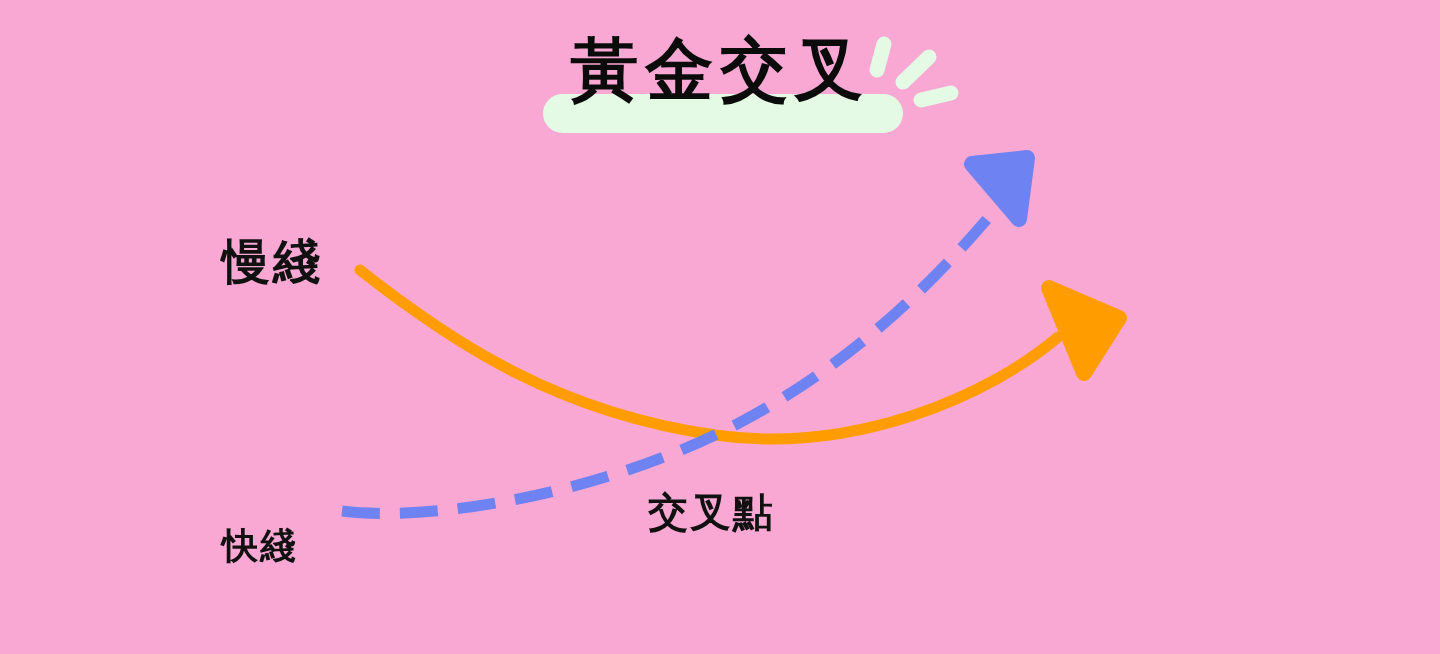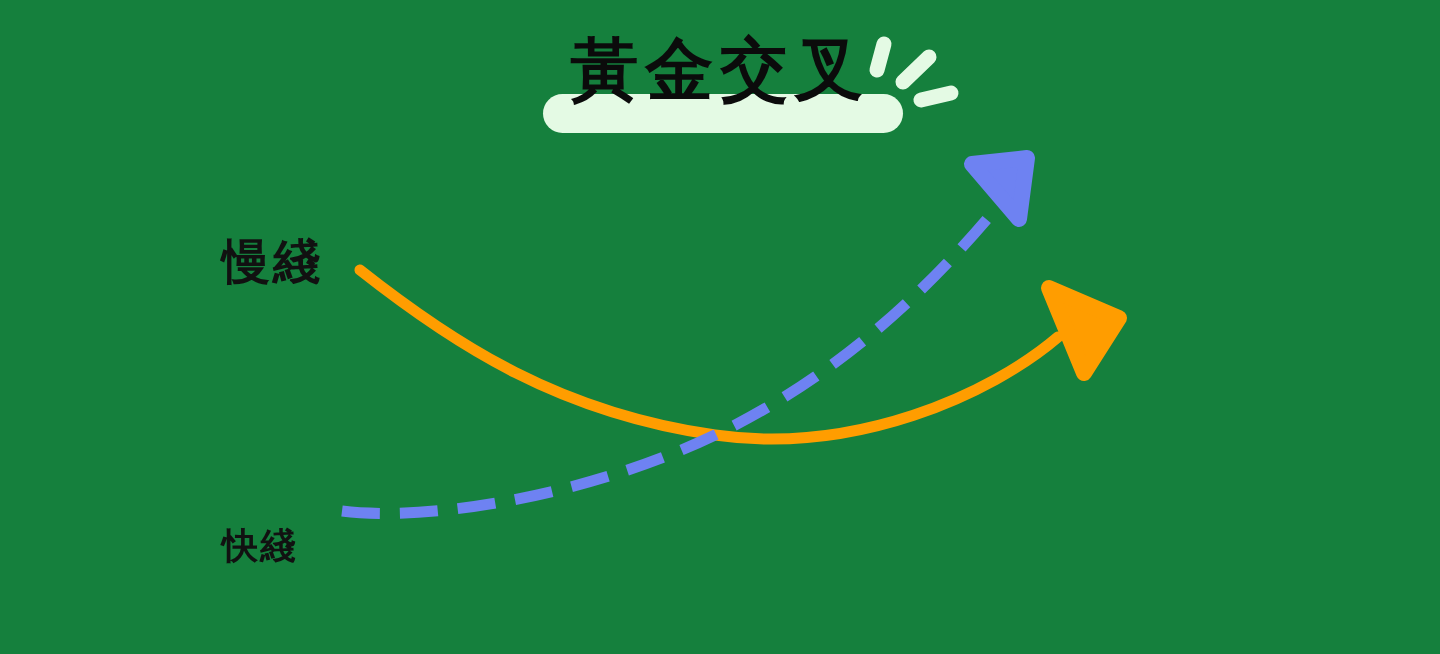--- a/index.html
+++ b/index.html
@@ -8,21 +8,21 @@
     padding: 0;
     background: #ffffff;
   }
   body {
     font-family: "DejaVu Sans", "Liberation Sans", sans-serif;
   }
   #stage {
     position: relative;
     width: 1440px;
     height: 654px;
-    background: #15803d;
+    background: #f9a8d4;
     overflow: hidden;
   }
   #scene {
     position: absolute;
     inset: 0;
     width: 1440px;
     height: 654px;
     display: block;
   }
   .diagram-label {
@@ -83,14 +83,15 @@
 
     <path d="M 972 164 L 1027 158 L 1019 219 Z" fill="#6E82F2" stroke="#6E82F2" stroke-width="16" stroke-linejoin="round" stroke-linecap="round"></path>
   </svg>
 
   <div id="title-text" class="diagram-label">黃金交叉</div>
 
   <div id="slow-line-label" class="diagram-label">慢綫</div>
 
   <div id="fast-line-label" class="diagram-label">快綫</div>
 
+  <div id="cross-point-label" class="diagram-label">交叉點</div>
 
 </div>
 
 </body></html>

